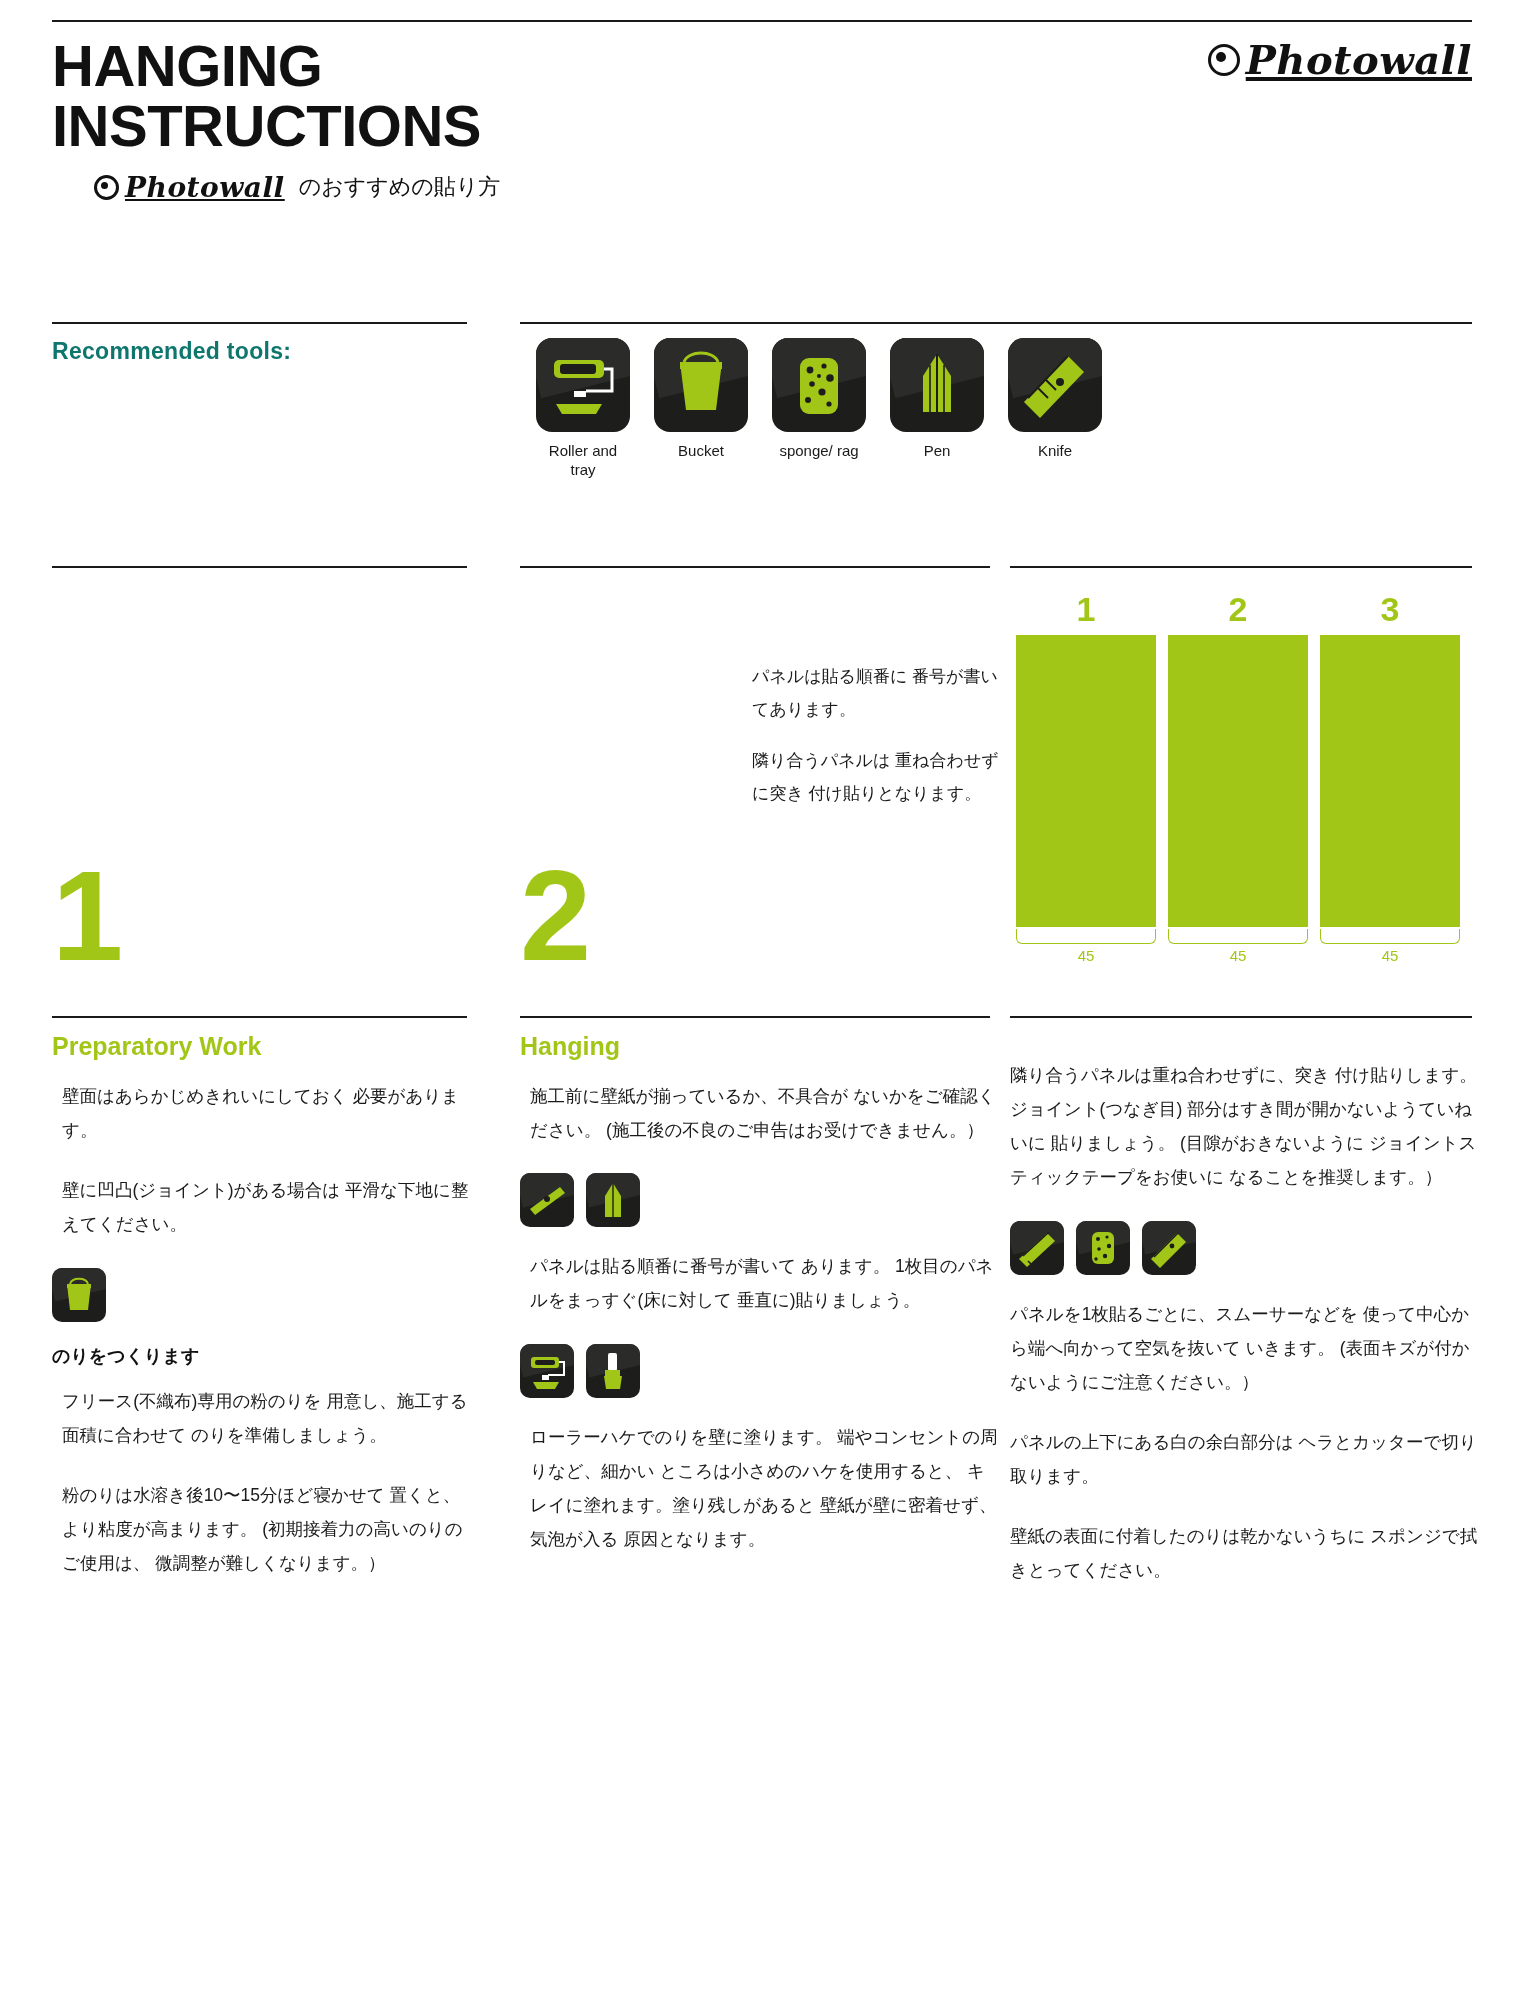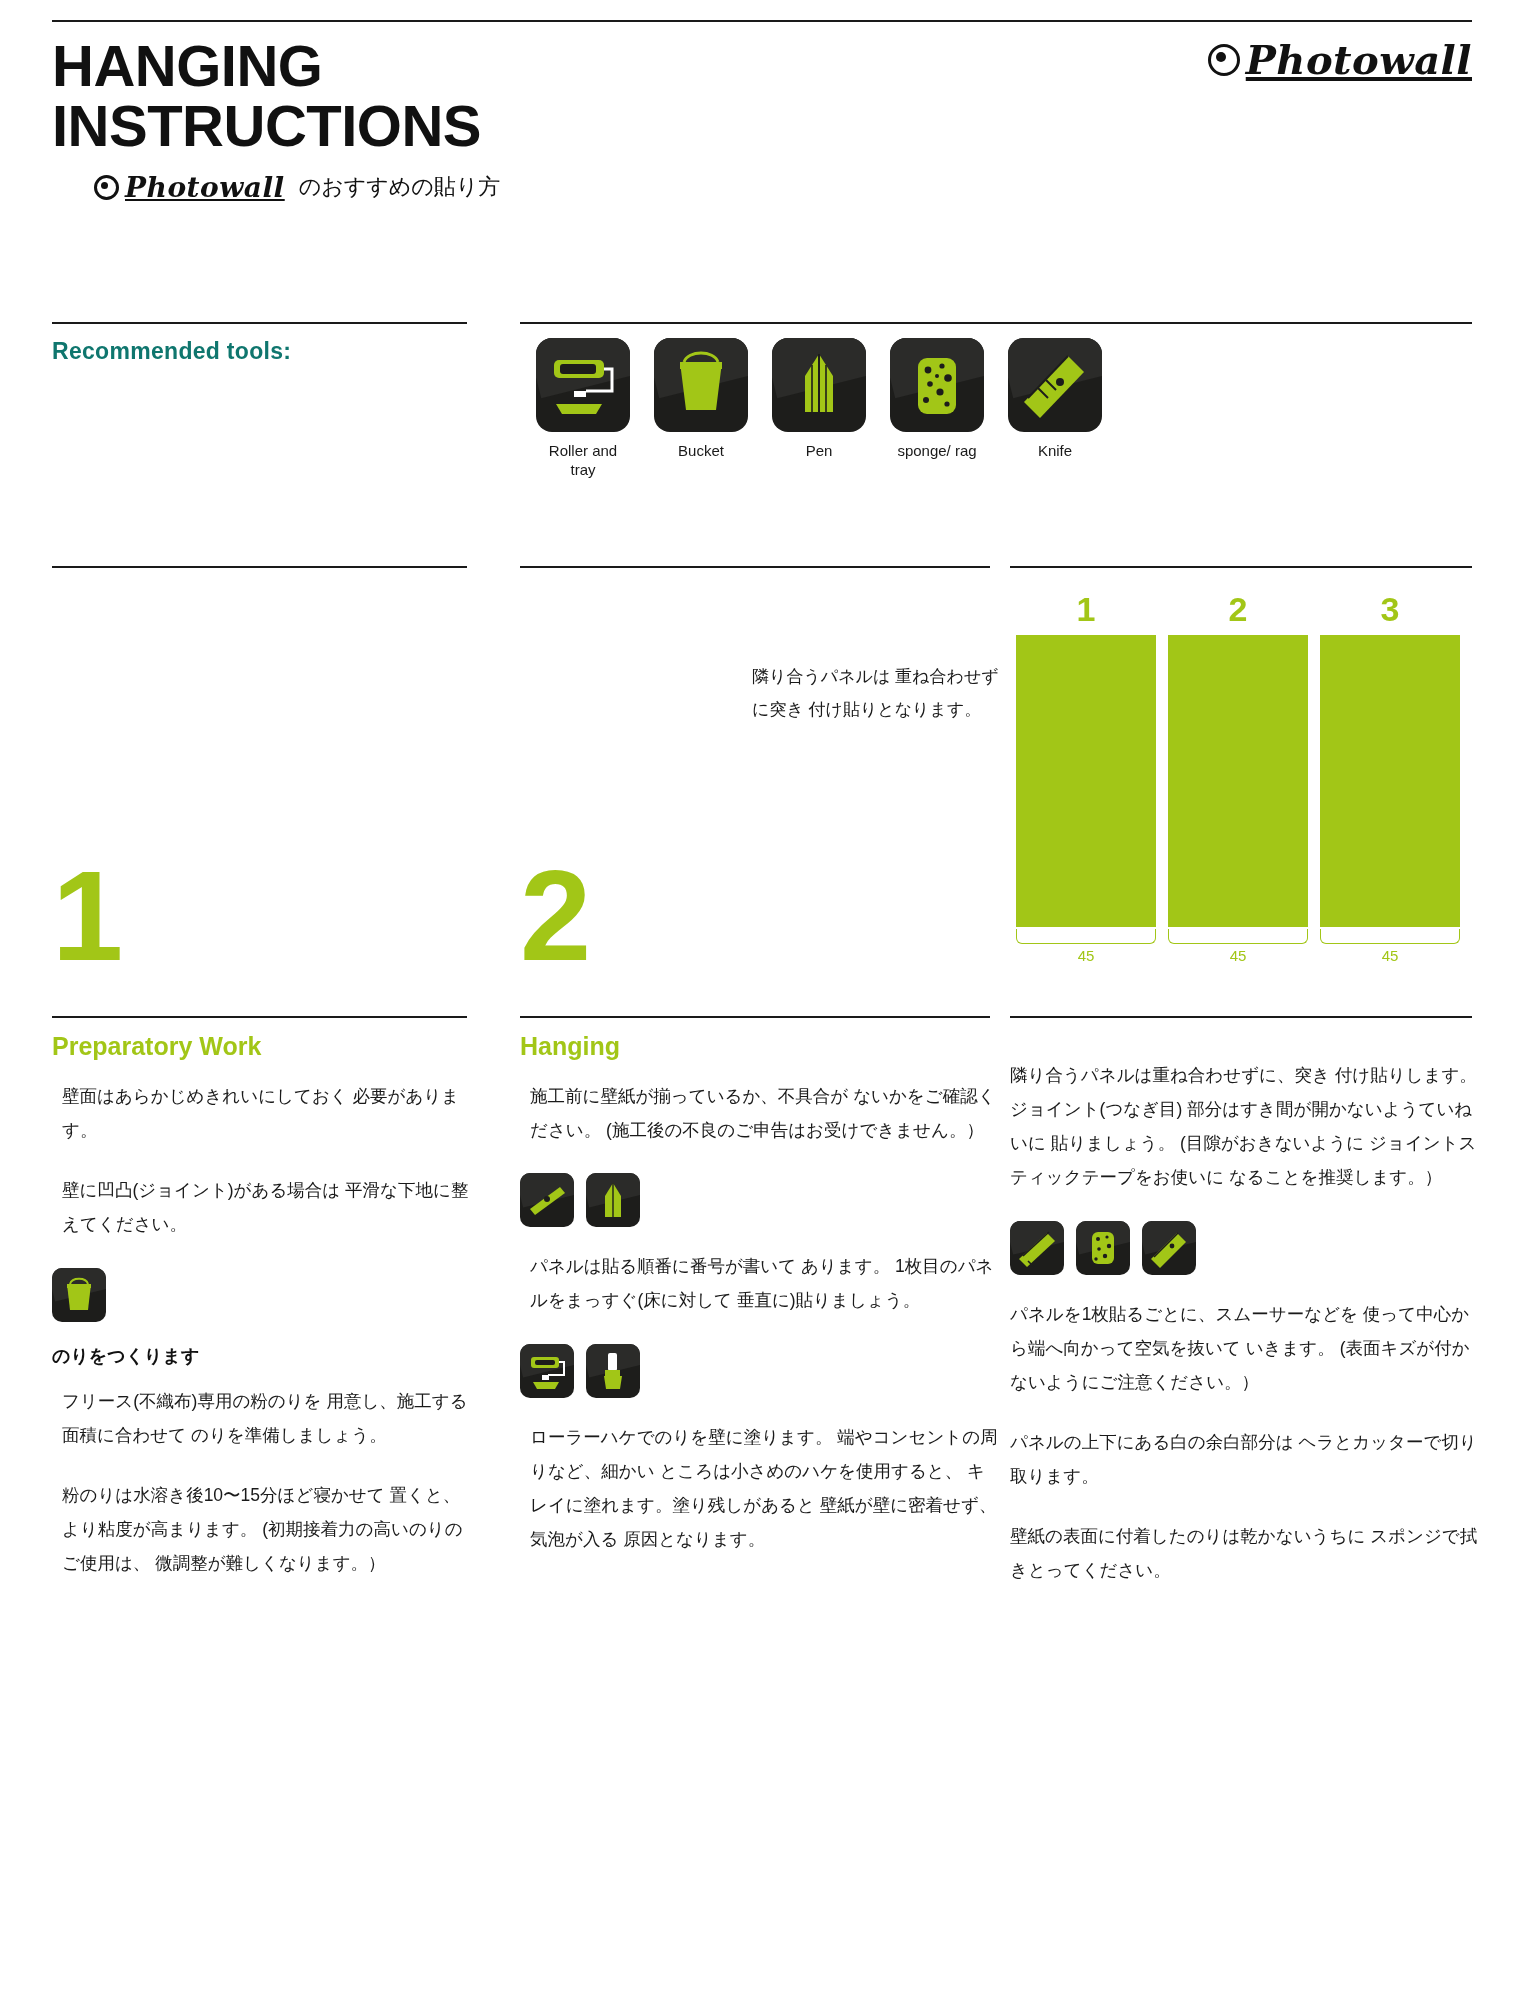--- a/index.html
+++ b/index.html
@@ -333,32 +333,20 @@
 
     <div class="tool">
       <div class="icon-tile">
         <svg width="94" height="94" viewBox="0 0 94 94">
           <path d="M26 24 h42 l-6 48 h-30 z" fill="#a2c617"></path>
           <path d="M26 24 h42 v7 h-42 z" fill="#a2c617"></path>
           <path d="M30 24 c4 -12 30 -12 34 0" stroke="#a2c617" stroke-width="3" fill="none"></path>
         </svg>
       </div>
       <div class="tool-label">Bucket</div>
-    </div>
-
-    <div class="tool">
-      <div class="icon-tile">
-        <svg width="94" height="94" viewBox="0 0 94 94">
-          <path d="M47 16 l14 22 v36 h-28 v-36 z" fill="#a2c617"></path>
-          <path d="M47 16 l0 58" stroke="#1d1d1b" stroke-width="2"></path>
-          <path d="M40 27 l0 47" stroke="#1d1d1b" stroke-width="1.6"></path>
-          <path d="M54 27 l0 47" stroke="#1d1d1b" stroke-width="1.6"></path>
-        </svg>
-      </div>
-      <div class="tool-label">Pen</div>
     </div>
 
     <div class="tool">
       <div class="icon-tile">
         <svg width="94" height="94" viewBox="0 0 94 94">
           <rect x="28" y="20" width="38" height="56" rx="9" fill="#a2c617"></rect>
           <circle cx="38" cy="32" r="3.4" fill="#1d1d1b"></circle>
           <circle cx="52" cy="28" r="2.6" fill="#1d1d1b"></circle>
           <circle cx="58" cy="40" r="3.8" fill="#1d1d1b"></circle>
           <circle cx="40" cy="46" r="2.8" fill="#1d1d1b"></circle>
@@ -367,40 +355,53 @@
           <circle cx="57" cy="66" r="2.6" fill="#1d1d1b"></circle>
           <circle cx="47" cy="38" r="2" fill="#1d1d1b"></circle>
         </svg>
       </div>
       <div class="tool-label">sponge/ rag</div>
     </div>
 
     <div class="tool">
       <div class="icon-tile">
         <svg width="94" height="94" viewBox="0 0 94 94">
+          <path d="M47 16 l14 22 v36 h-28 v-36 z" fill="#a2c617"></path>
+          <path d="M47 16 l0 58" stroke="#1d1d1b" stroke-width="2"></path>
+          <path d="M40 27 l0 47" stroke="#1d1d1b" stroke-width="1.6"></path>
+          <path d="M54 27 l0 47" stroke="#1d1d1b" stroke-width="1.6"></path>
+        </svg>
+      </div>
+      <div class="tool-label">Pen</div>
+    </div>
+
+    <div class="tool">
+      <div class="icon-tile">
+        <svg width="94" height="94" viewBox="0 0 94 94">
           <path d="M16 64 l44 -46 l16 16 l-44 46 z" fill="#a2c617"></path>
           <path d="M20 60 l40 -42" stroke="#1d1d1b" stroke-width="2"></path>
           <circle cx="52" cy="44" r="4" fill="#1d1d1b"></circle>
           <path d="M30 50 l10 10" stroke="#1d1d1b" stroke-width="2"></path>
           <path d="M38 42 l10 10" stroke="#1d1d1b" stroke-width="2"></path>
         </svg>
       </div>
       <div class="tool-label">Knife</div>
     </div>
 
   </div>
 
   <div class="rule mid-rule-left"></div>
   <div class="rule mid-rule-mid"></div>
   <div class="rule mid-rule-right"></div>
 
   <div class="step-num step-num-1">1</div>
   <div class="step-num step-num-2">2</div>
 
   <div class="panel-note">
+    <p>パネルは貼る順番に 番号が書いてあります。</p>
     <p>隣り合うパネルは 重ね合わせずに突き 付け貼りとなります。</p>
   </div>
 
   <div class="panels-wrap">
     <div class="panel-numbers">
       <div class="panel-number">1</div>
       <div class="panel-number">2</div>
       <div class="panel-number">3</div>
     </div>
     <div class="panels">

